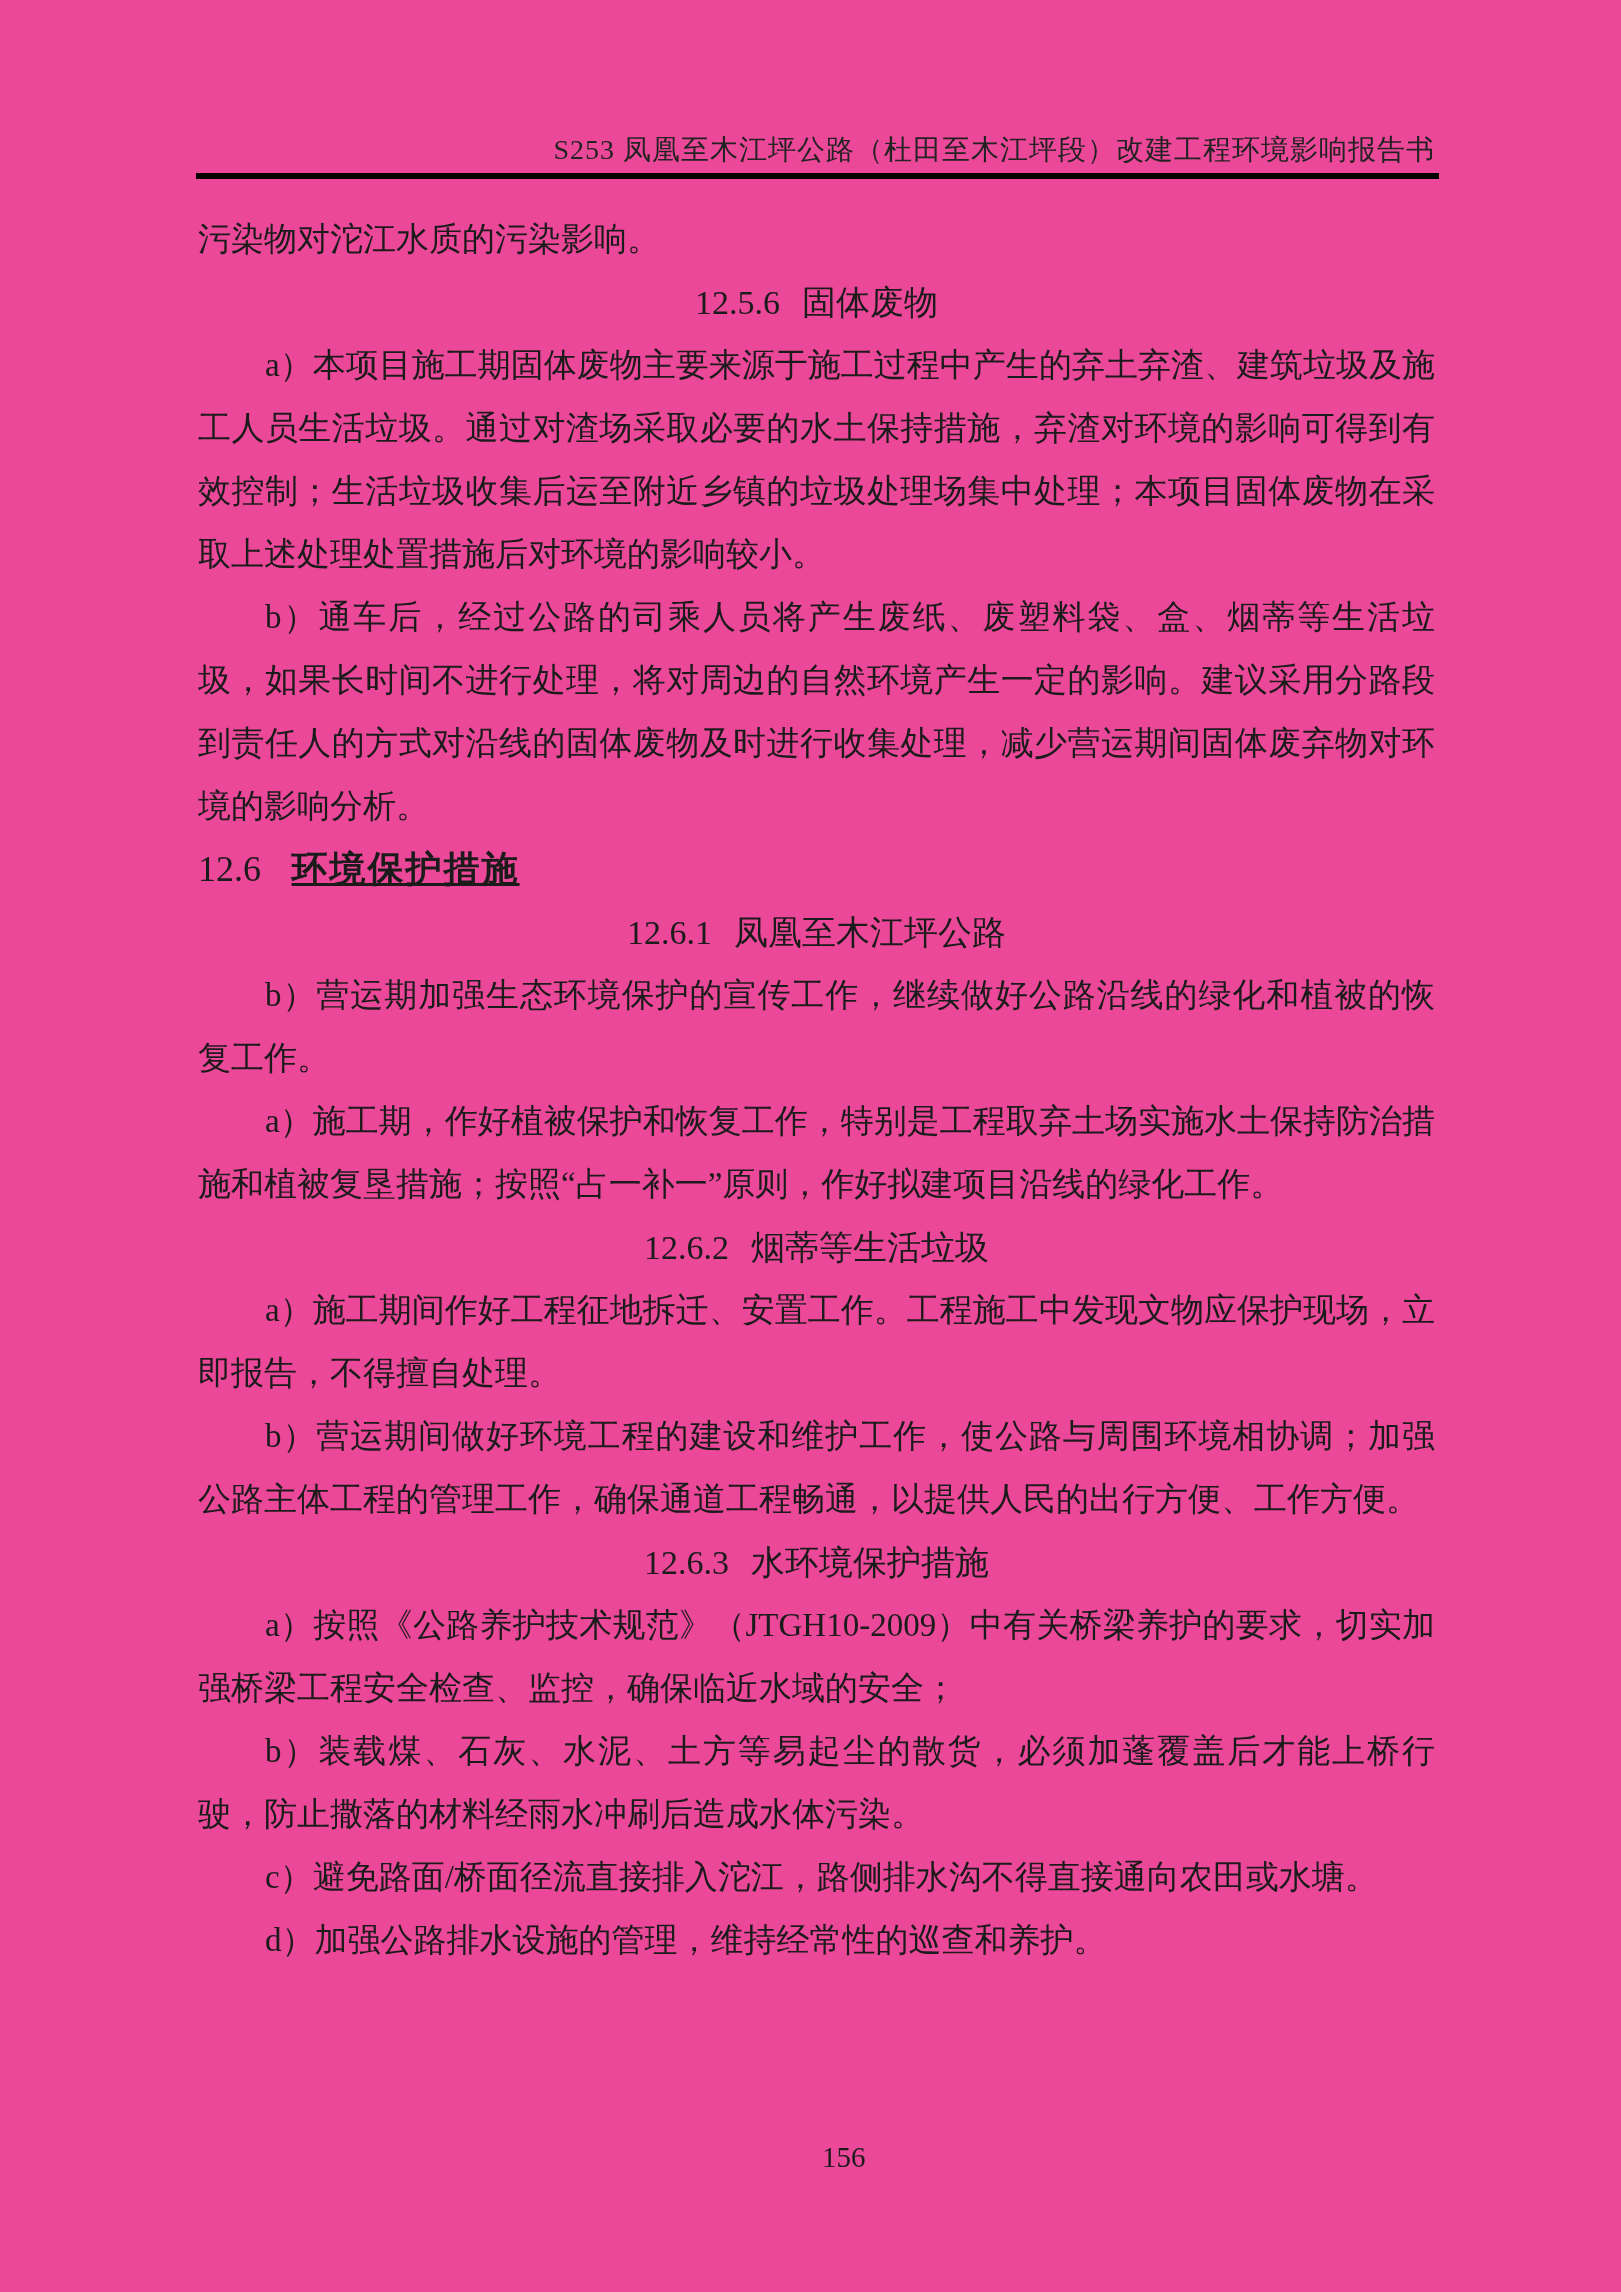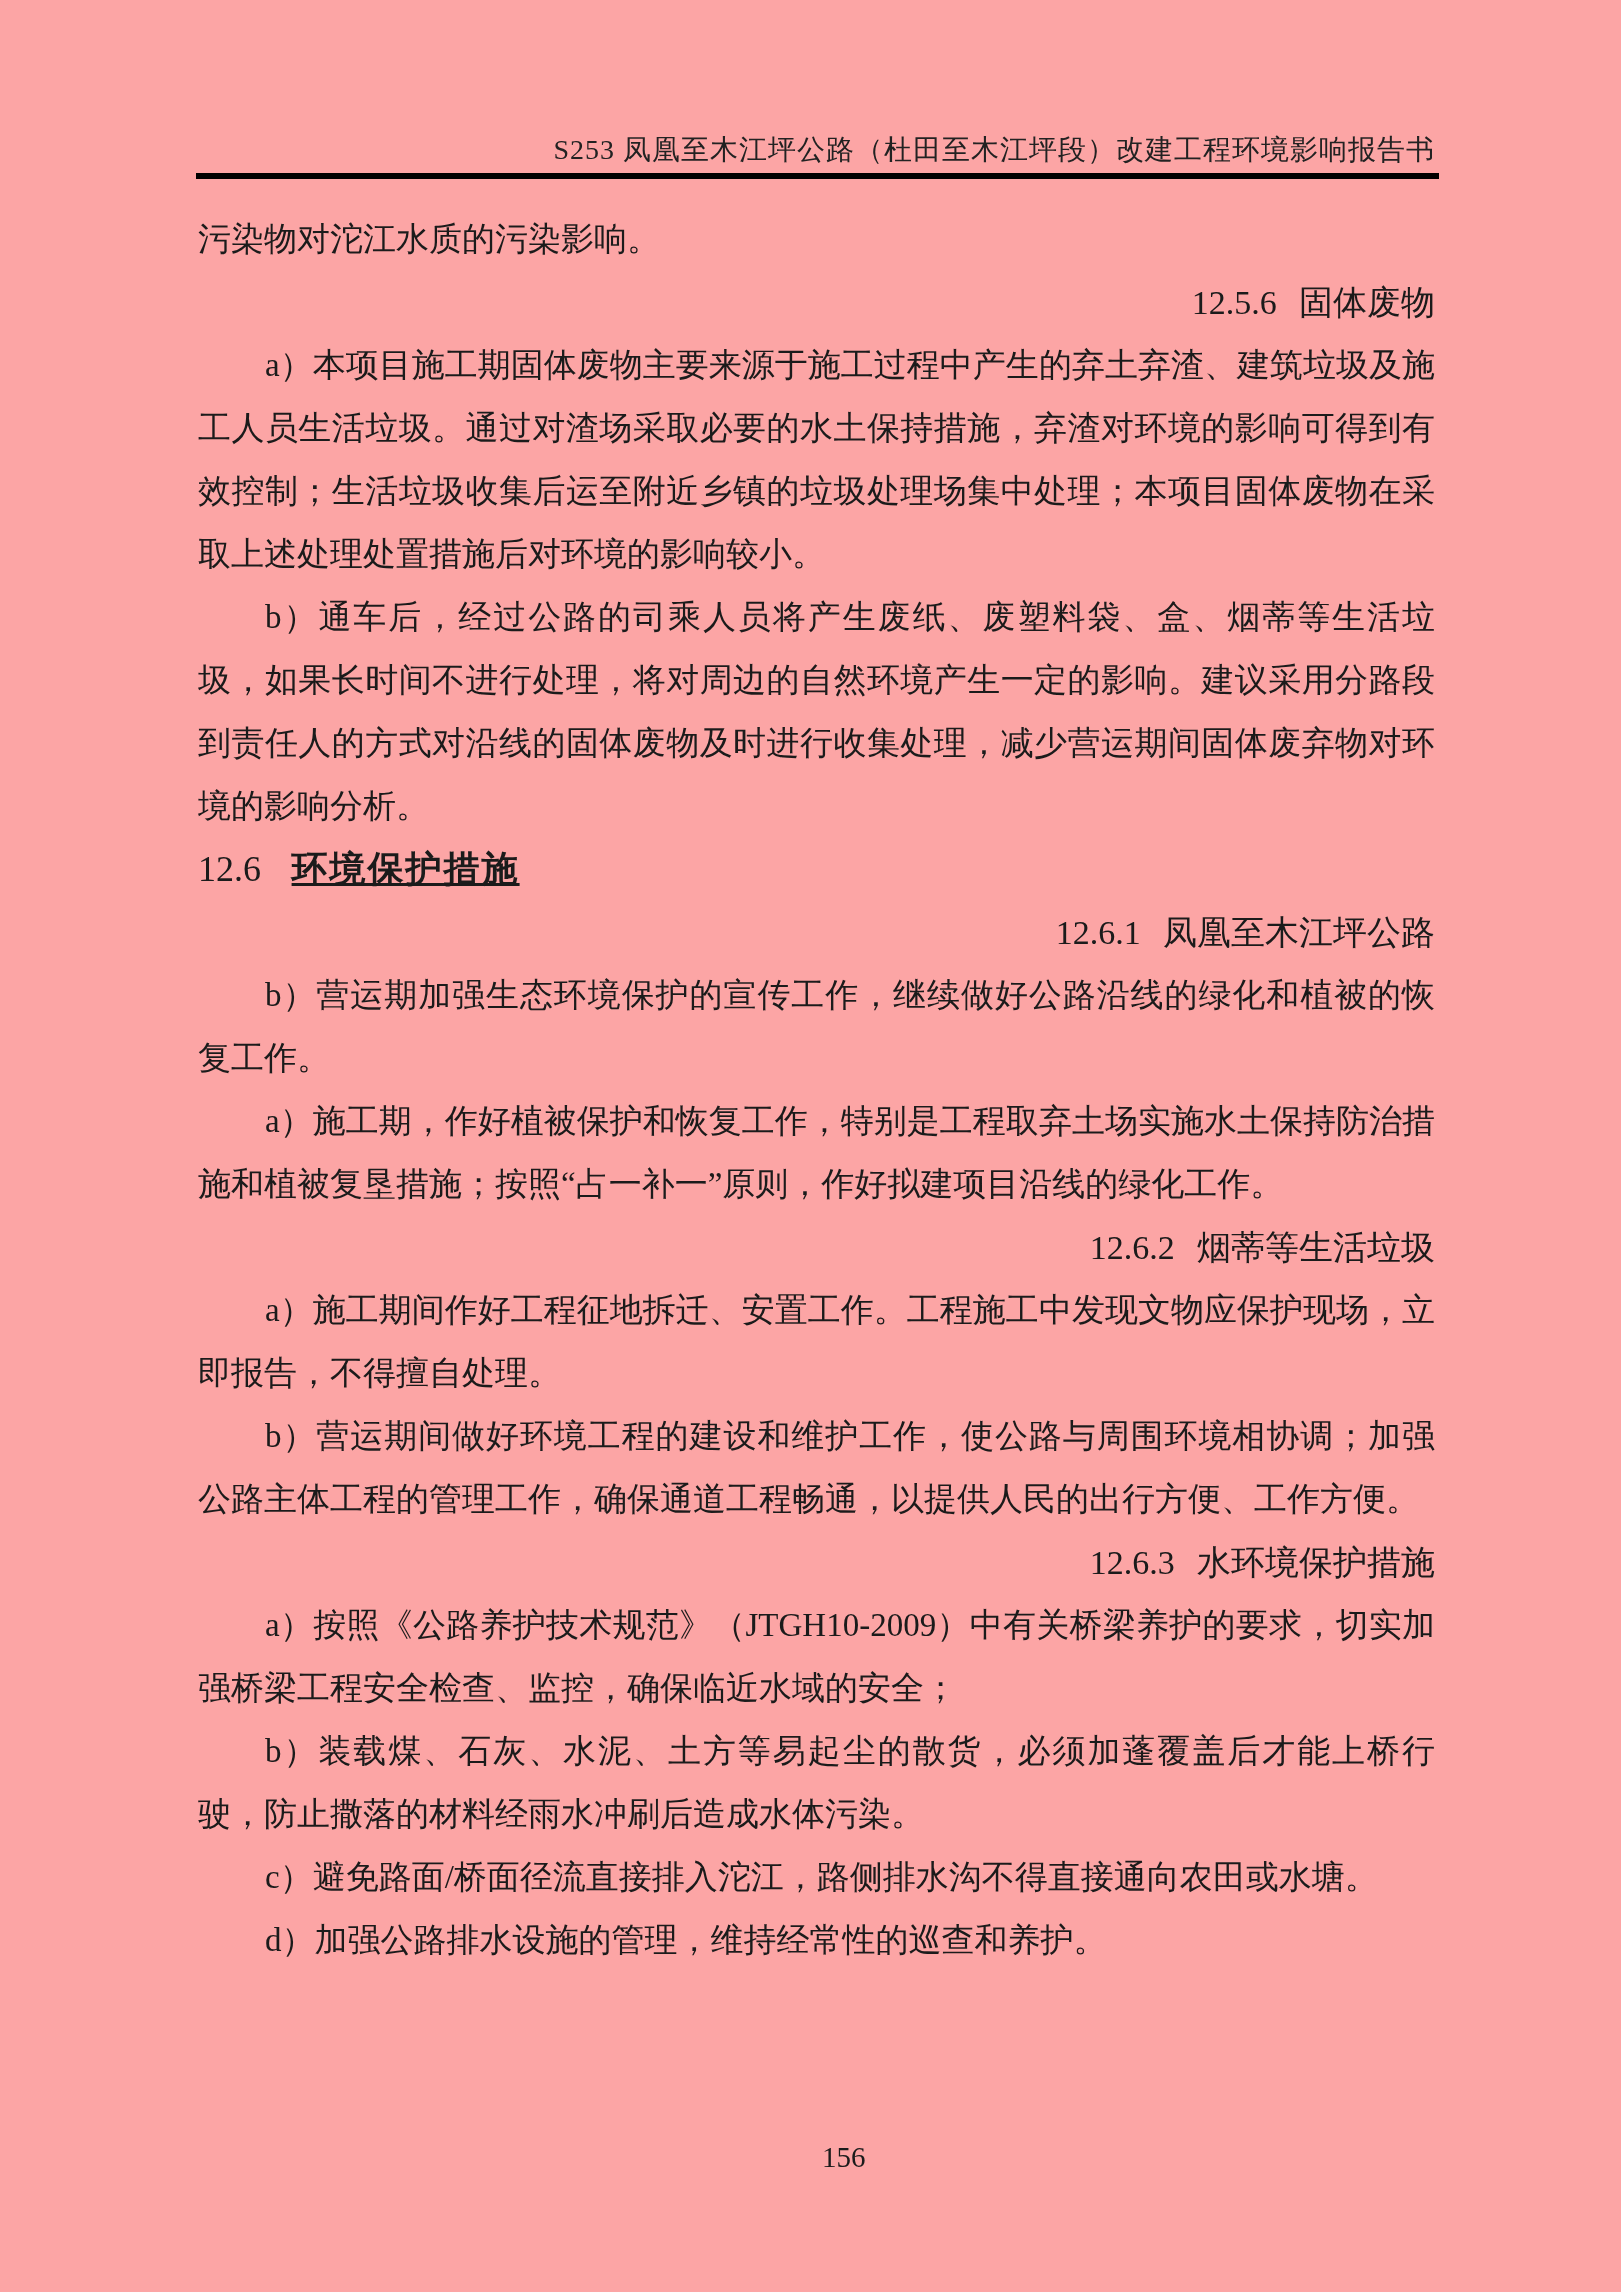--- a/index.html
+++ b/index.html
@@ -4,21 +4,21 @@
 <style>
   html, body {
     margin: 0;
     padding: 0;
     background: #e8e8e8;
   }
   .page {
     position: relative;
     width: 1621px;
     height: 2293px;
-    background: #fca5a5;
+    background: #ec4899;
     font-family: "Liberation Serif", "DejaVu Serif", serif;
     color: #1b1b1b;
     overflow: hidden;
   }
   
   .header-title {
     position: absolute;
     top: 131px;
     right: 186px;
     font-size: 28px;
@@ -48,21 +48,21 @@
   }
   .content p, .content h2, .content h3 {
     margin: 0;
     padding: 0;
   }
   .para { text-indent: 67px; }
   .para.no-indent { text-indent: 0; }
   .h3 {
     font-size: 34px;
     font-weight: normal;
-    text-align: right;
+    text-align: center;
   }
   .h3 .h-num { margin-right: 13.7px; }
   .h2 {
     font-size: 36px;
     font-weight: normal;
     text-align: left;
   }
   .h2 .h-num {
     font-weight: normal;
     margin-right: 21.6px;

